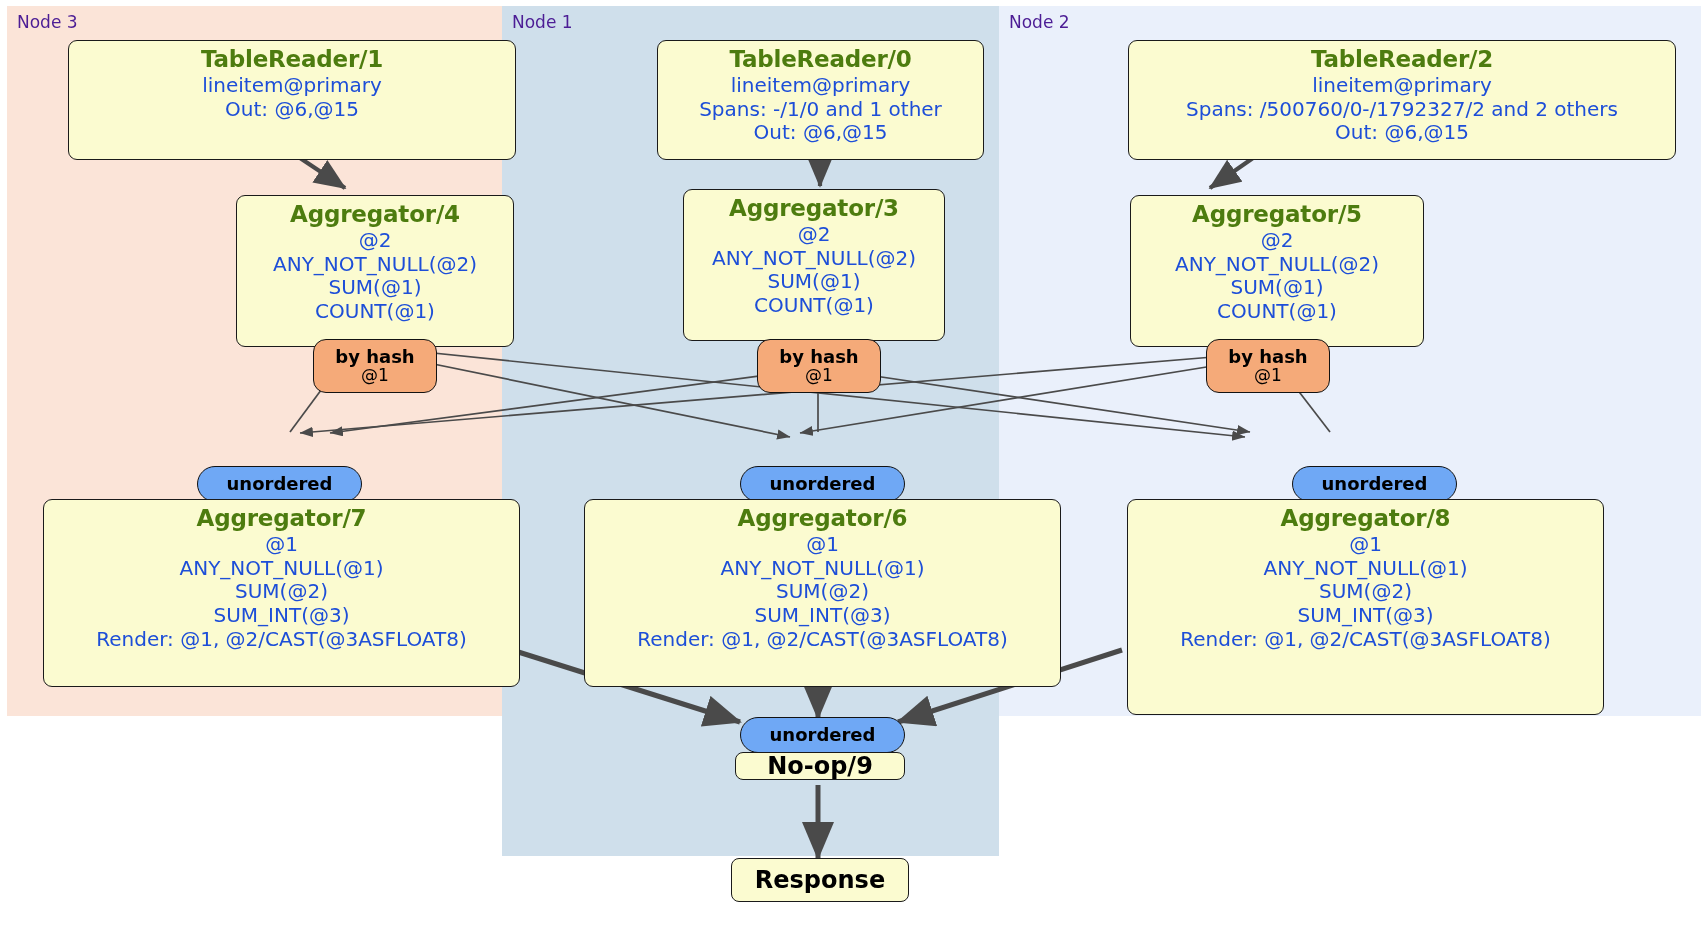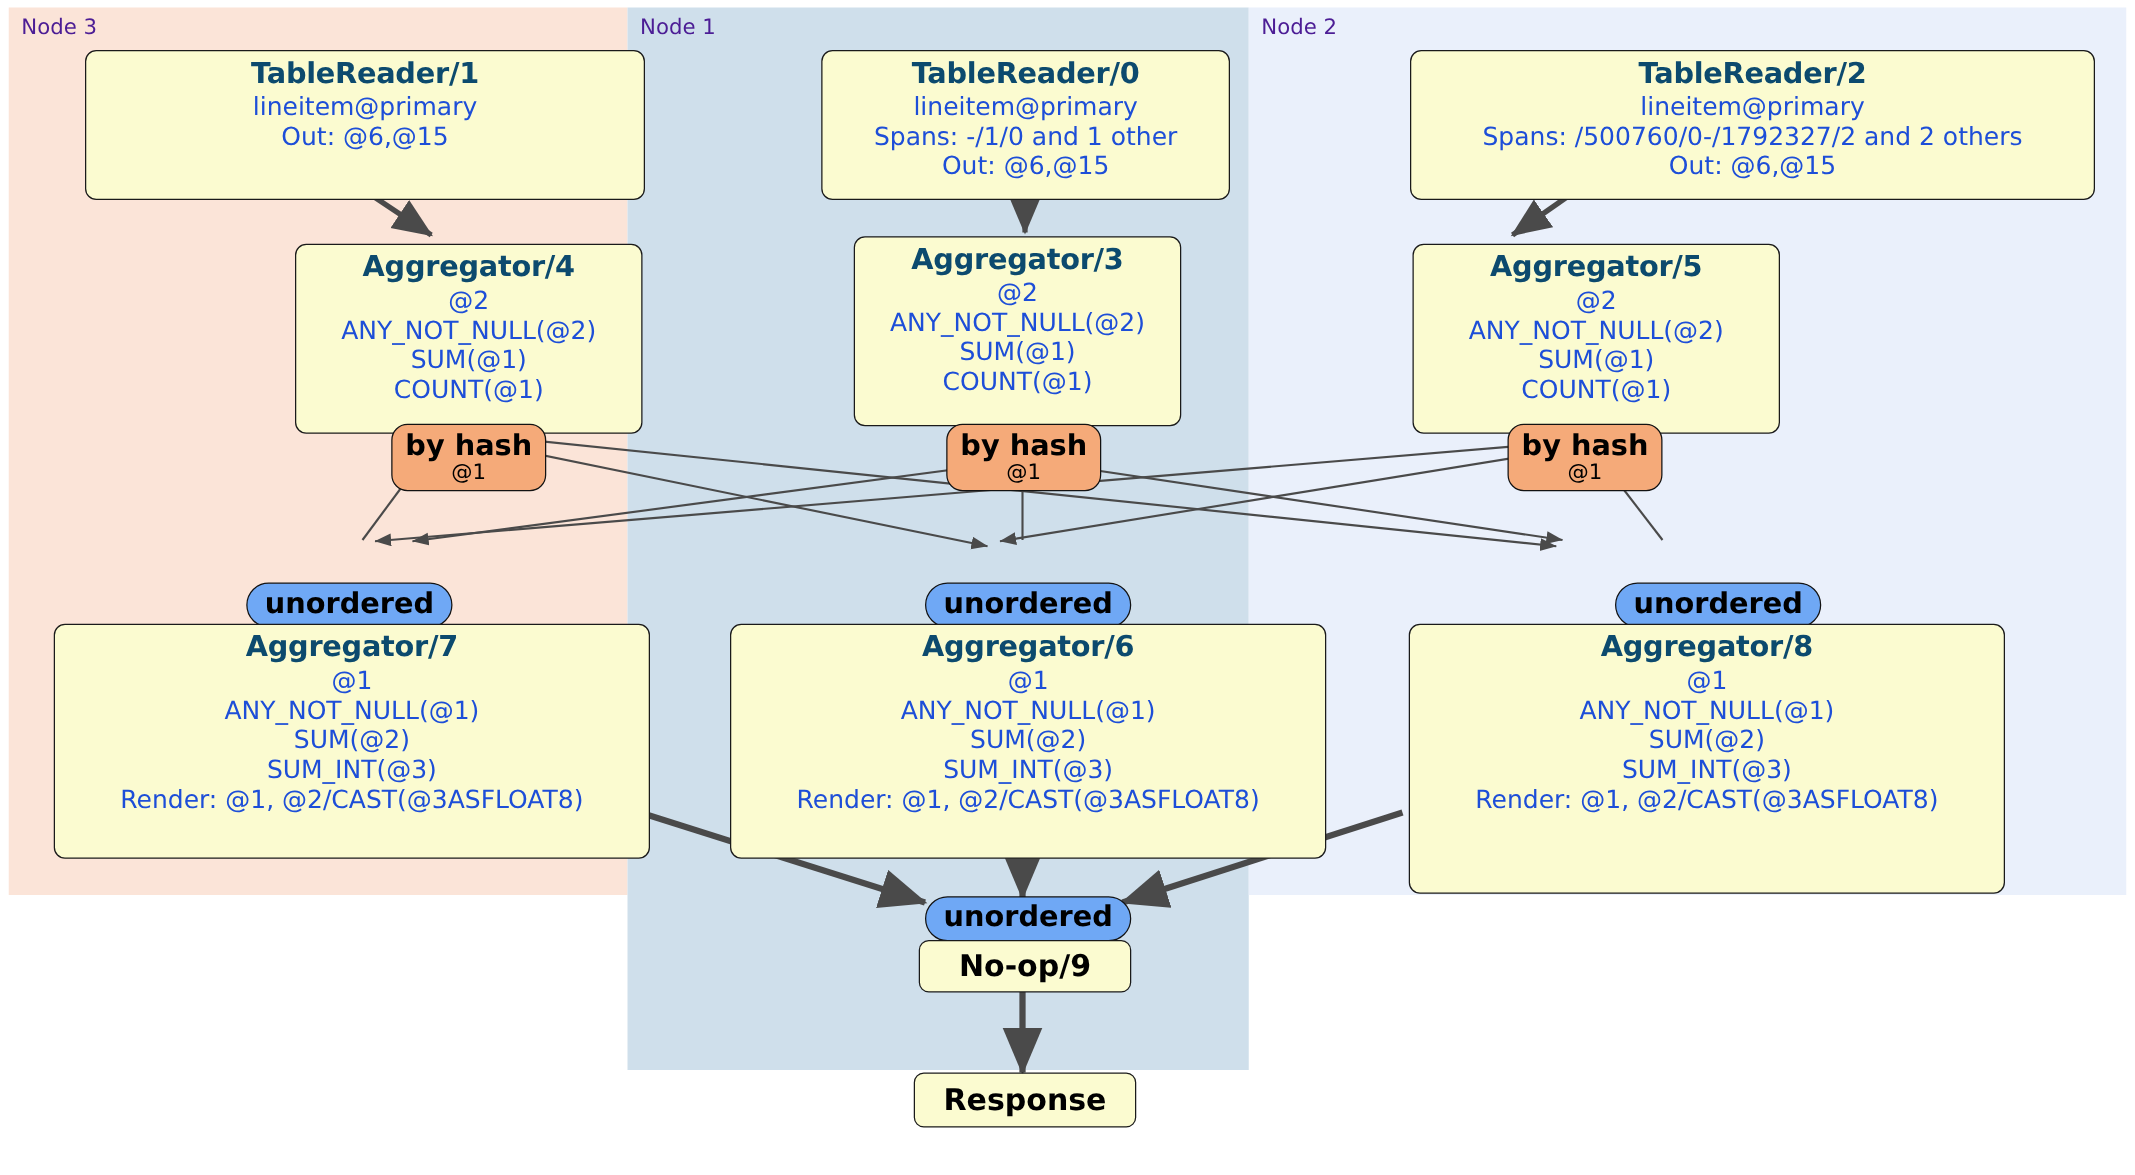--- a/index.html
+++ b/index.html
@@ -41,21 +41,21 @@
     background: #fbfbd0;
     border: 1.6px solid #1a1a1a;
     border-radius: 9px;
     text-align: center;
     padding: 5px 10px 7px 10px;
     line-height: 1.18;
   }
   .box .title {
     font-weight: bold;
     font-size: 23px;
-    color: #0c4a6e;
+    color: #4d7c0f;
     letter-spacing: -0.2px;
     display: block;
     margin-bottom: 1px;
   }
   .box .line {
     font-size: 20px;
     color: #1d4ed8;
     display: block;
     white-space: nowrap;
   }
@@ -73,21 +73,21 @@
   .pill.hash {
     background: #f5aa79;
     border-radius: 13px;
   }
   .pill.unordered {
     background: #6fa8f5;
     border-radius: 22px;
   }
   .pill .ptitle {
     font-weight: bold;
-    font-size: 23px;
+    font-size: 18px;
     color: #000;
   }
   .pill .psub {
     font-size: 17px;
     color: #000;
     margin-top: -1px;
   }
   .small-box {
     position: absolute;
     box-sizing: border-box;
@@ -249,21 +249,21 @@
     <span class="line">ANY_NOT_NULL(@1)</span>
     <span class="line">SUM(@2)</span>
     <span class="line">SUM_INT(@3)</span>
     <span class="line">Render: @1, @2/CAST(@3ASFLOAT8)</span>
   </div>
 
   <div class="pill unordered" style="left:740px; top:717px; width:165px; height:36px;">
     <span class="ptitle">unordered</span>
   </div>
 
-  <div class="small-box" style="left:735px; top:752px; width:170px; height:42px;">
+  <div class="small-box" style="left:735px; top:752px; width:170px; height:28px;">
     <span class="title">No-op/9</span>
   </div>
 
   <div class="small-box" style="left:731px; top:858px; width:178px; height:44px;">
     <span class="title">Response</span>
   </div>
 
 </div>
 
 </body></html>

